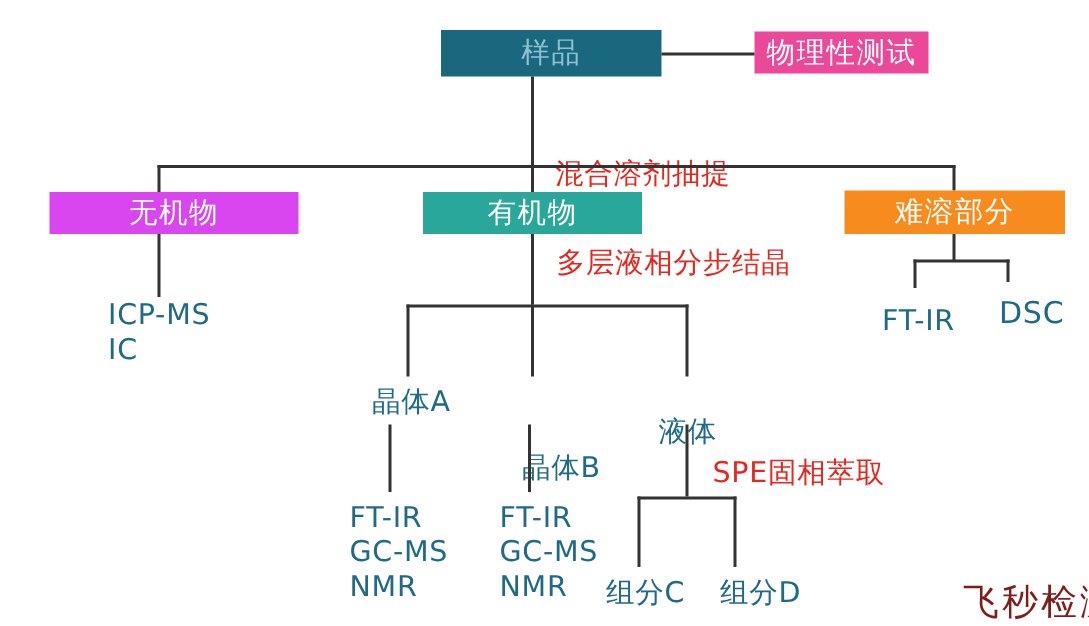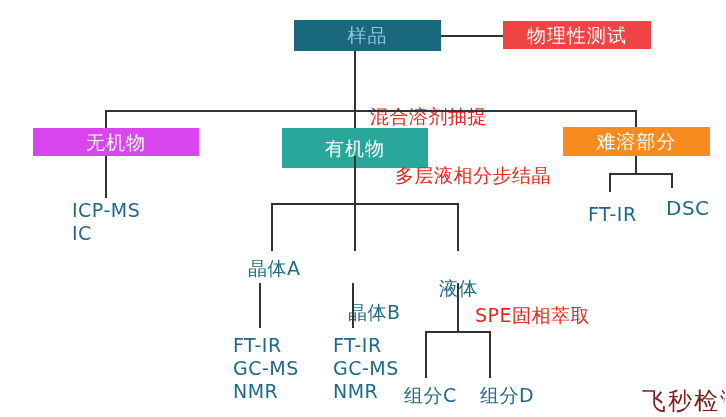--- a/index.html
+++ b/index.html
@@ -2,32 +2,31 @@
 <html><head>
 <meta charset="utf-8">
 <style>
   html,body{margin:0;padding:0;background:#ffffff;}
   #canvas{
     position:relative;
     width:726px;height:417px;
     background:#ffffff;
     font-family:"DejaVu Sans","Liberation Sans",sans-serif;
     overflow:hidden;
-    border-radius:25px;
   }
   .box{
     position:absolute;
     display:flex;align-items:center;justify-content:center;
     color:#ffffff;font-size:19px;line-height:1;
     letter-spacing:1px;white-space:nowrap;
   }
   .box-sample      {left:294px;top:20px;width:147px;height:31px;background:#19687E;color:#8FC2D2;}
-  .box-physical    {left:503px;top:21px;width:148px;height:28px;background:#ef4444;}
+  .box-physical    {left:503px;top:21px;width:116px;height:28px;background:#ec4899;}
   .box-inorganic   {left:33px; top:128px;width:166px;height:28px;background:#d946ef;}
-  .box-organic     {left:282px;top:128px;width:146px;height:40px;background:#2AA79B;}
+  .box-organic     {left:282px;top:128px;width:146px;height:28px;background:#2AA79B;}
   .box-insoluble   {left:563px;top:127px;width:147px;height:29px;background:#F78B1E;}
 
   .hline,.vline{position:absolute;background:#333333;}
   .hline{height:2px;}
   .vline{width:2px;}
 
   .plabel{
     position:absolute;color:#E8261D;font-size:19px;line-height:1.1;
     white-space:nowrap;letter-spacing:0.5px;
   }
@@ -65,21 +64,21 @@
   <div class="box box-organic">有机物</div>
   <div class="box box-insoluble">难溶部分</div>
 
   <div class="vline" style="left:105px;top:156px;height:42px;"></div>
   <div class="leaf methods" style="left:72px;top:199px;">
     <div>ICP-MS</div>
     <div>IC</div>
   </div>
 
   <div class="vline" style="left:354px;top:156px;height:47px;"></div>
-  <div class="plabel" style="left:371px;top:165px;margin-left:24px;">多层液相分步结晶</div>
+  <div class="plabel" style="left:371px;top:165px;">多层液相分步结晶</div>
 
   <div class="hline" style="left:271px;top:203px;width:188px;"></div>
   <div class="vline" style="left:271px;top:203px;height:48px;"></div>
   <div class="vline" style="left:354px;top:203px;height:48px;"></div>
   <div class="vline" style="left:457px;top:203px;height:48px;"></div>
 
   <div class="leaf" style="left:248px;top:258px;">晶体A</div>
   <div class="leaf" style="left:348px;top:258px;margin-top:44px;">晶体B</div>
   <div class="leaf" style="left:439px;top:258px;margin-top:20px;">液体</div>
 

